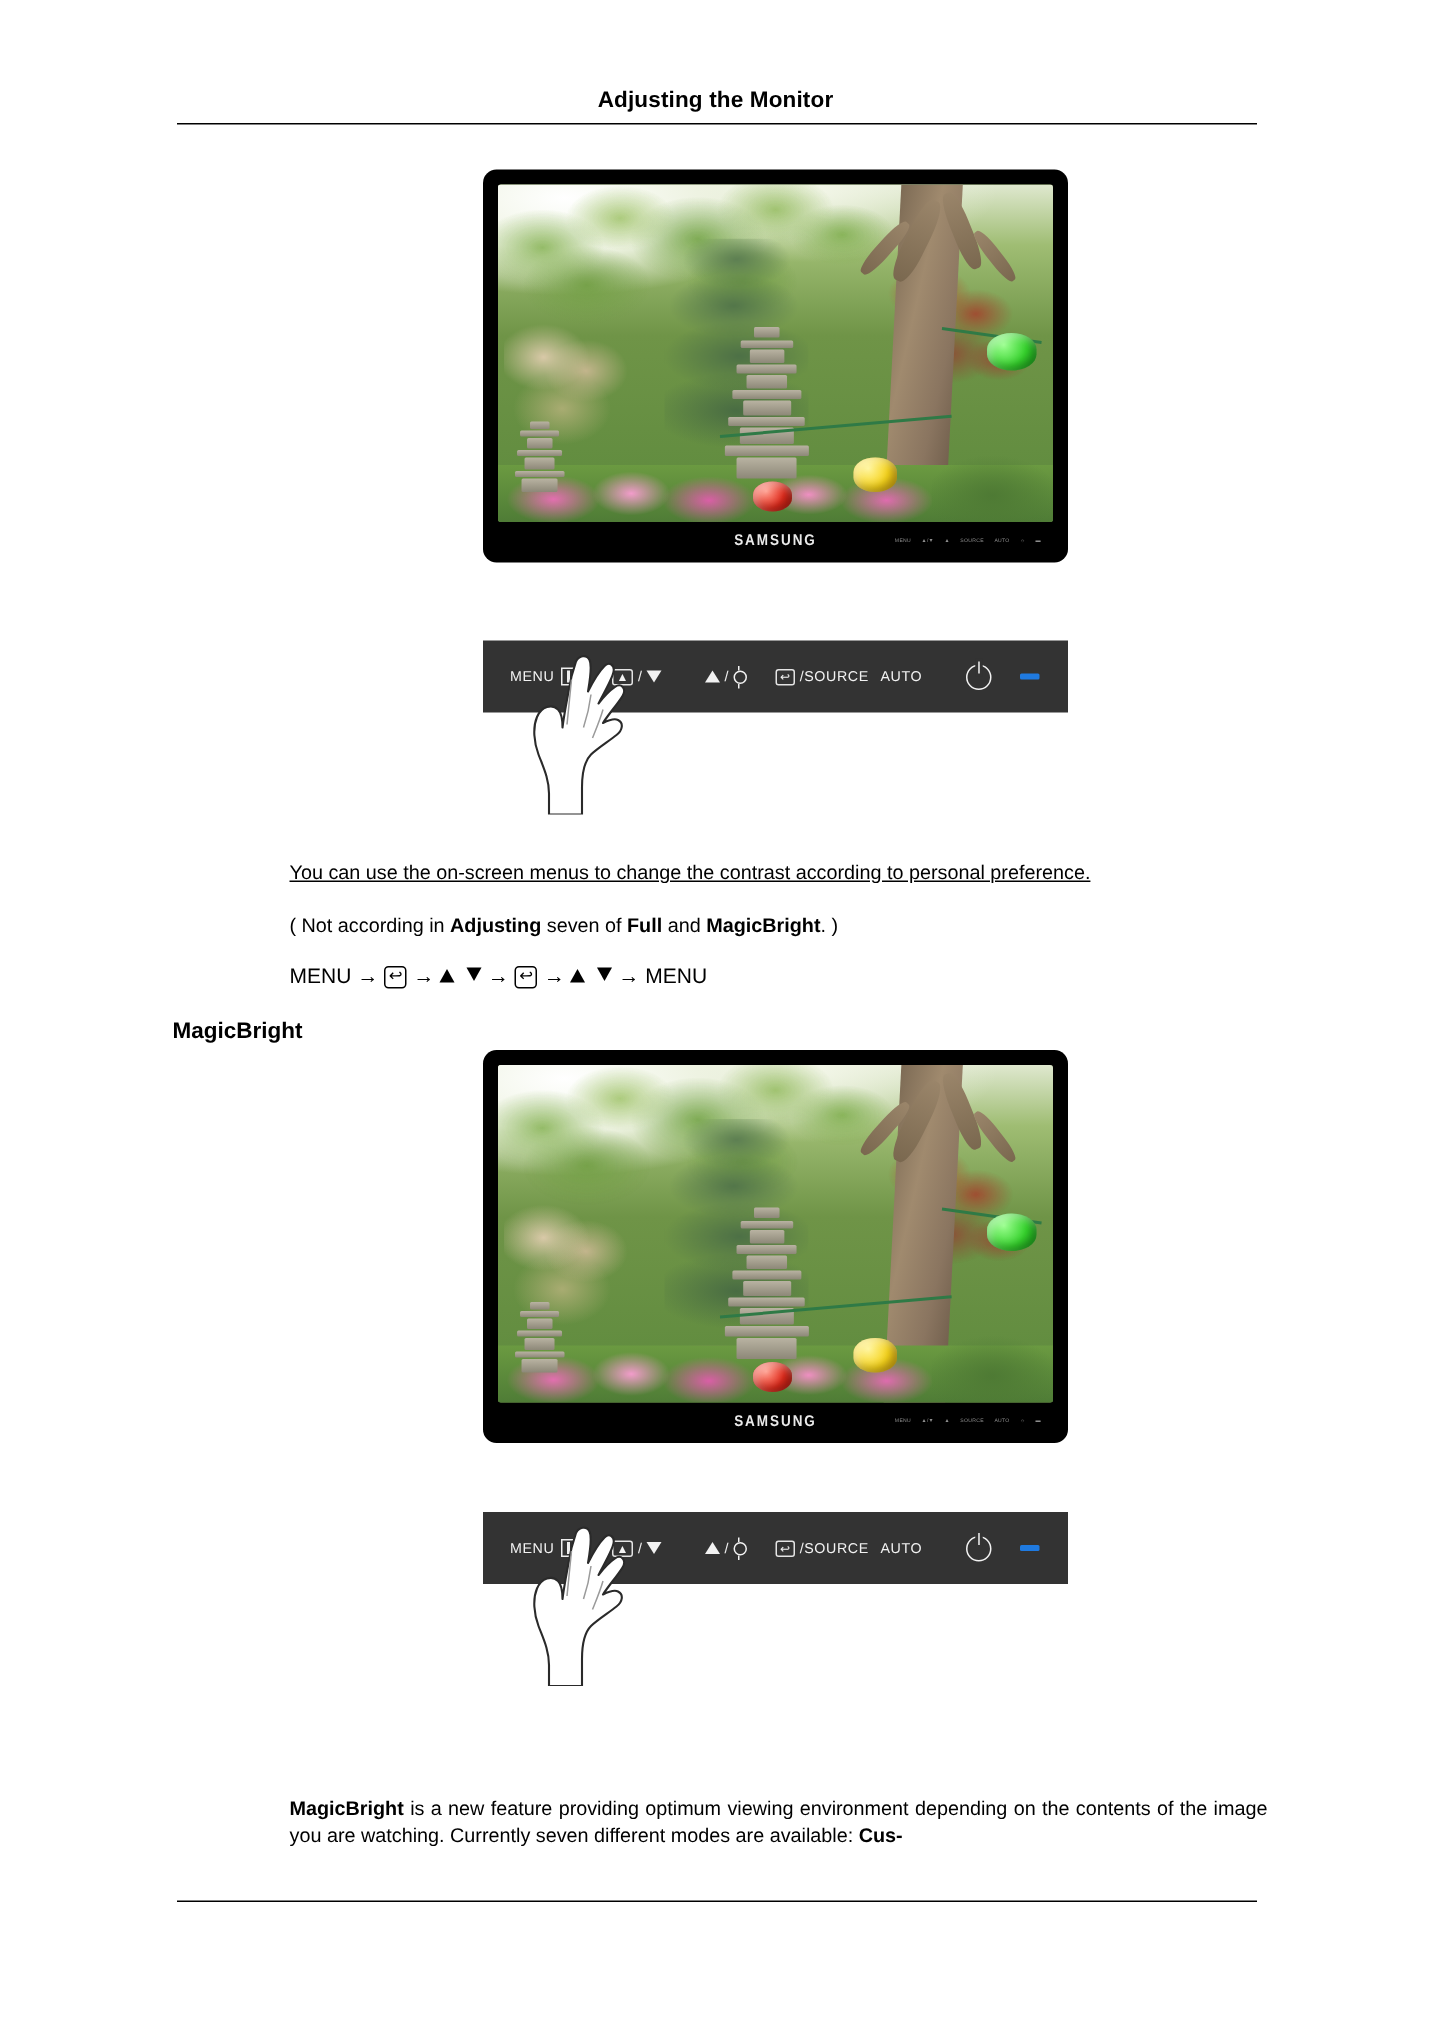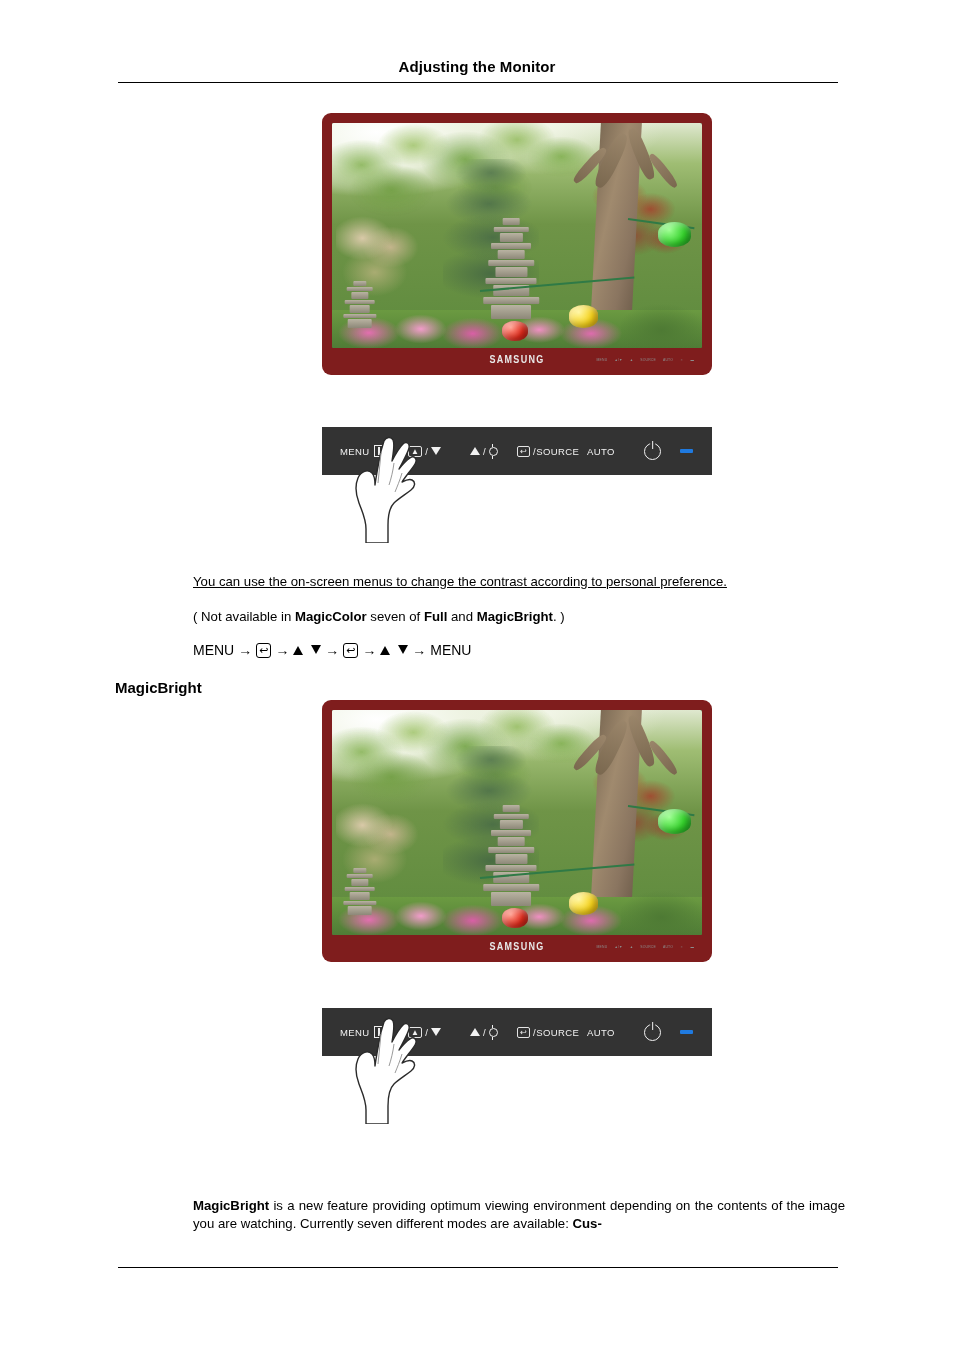--- a/index.html
+++ b/index.html
@@ -46,21 +46,21 @@
     top: 1274px;
     text-align: center;
     font-size: 14px;
   }
 
   
   .monitor {
     position: absolute;
     left: 322px;
     width: 390px;
-    background: #7f1d1d;
+    background: #000000;
     border-radius: 9px;
     box-sizing: border-box;
     padding: 10px 10px 0 10px;
   }
   .monitor-1 { top: 113px; height: 262px; }
   .monitor-2 { top: 700px; height: 262px; }
 
   .screen {
     position: relative;
     width: 370px;
@@ -510,21 +510,21 @@
                C24 42 25 47 25 52
                C26 44 29 28 31 18 Z" fill="#ffffff" stroke="#2a2a2a" stroke-width="1.4" stroke-linejoin="round"></path>
       <path d="M31 20 C30 30 29 40 28 50" fill="none" stroke="#9a9a9a" stroke-width="1"></path>
       <path d="M44 30 C43 38 41 46 39 52" fill="none" stroke="#9a9a9a" stroke-width="1"></path>
       <path d="M52 40 C50 47 47 54 45 59" fill="none" stroke="#9a9a9a" stroke-width="1"></path>
     </svg>
   </div>
 
   <div class="body-text t-intro">You can use the on-screen menus to change the contrast according to personal preference.</div>
 
-  <div class="body-text t-note"><span>( Not available in </span><b>MagicColor</b><span> seven of </span><b>Full</b><span> and </span><b>MagicBright</b><span>. )</span></div>
+  <div class="body-text t-note"><span>( Not according in </span><b>Adjusting</b><span> seven of </span><b>Full</b><span> and </span><b>MagicBright</b><span>. )</span></div>
 
   <div class="body-text t-nav"><span>MENU</span><span class="arrow">→</span><span class="inline-key">↩</span><span class="arrow">→</span><span class="inline-tri-up"></span>&nbsp;&nbsp;<span class="inline-tri-down"></span><span class="arrow">→</span><span class="inline-key">↩</span><span class="arrow">→</span><span class="inline-tri-up"></span>&nbsp;&nbsp;<span class="inline-tri-down"></span><span class="arrow">→</span><span>MENU</span></div>
 
   <div class="section-title">MagicBright</div>
 
   <div class="monitor monitor-2">
     <div class="screen">
       <div class="sky"></div>
       <div class="canopy"></div>
       <div class="conifer"></div>

